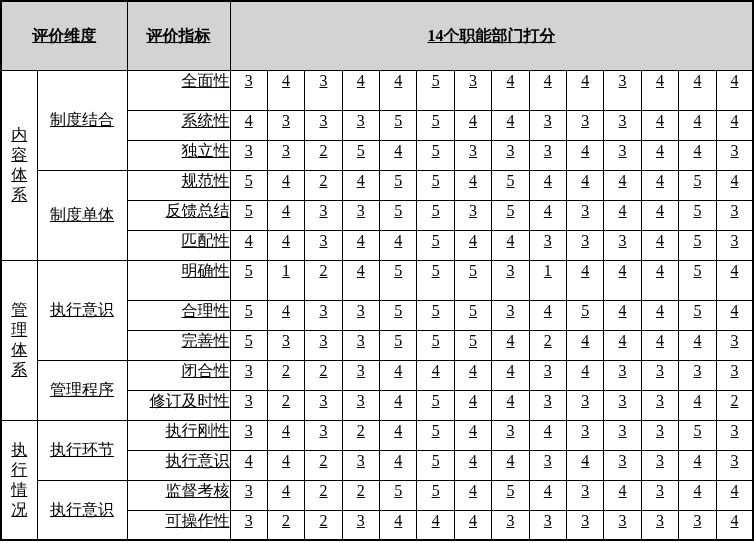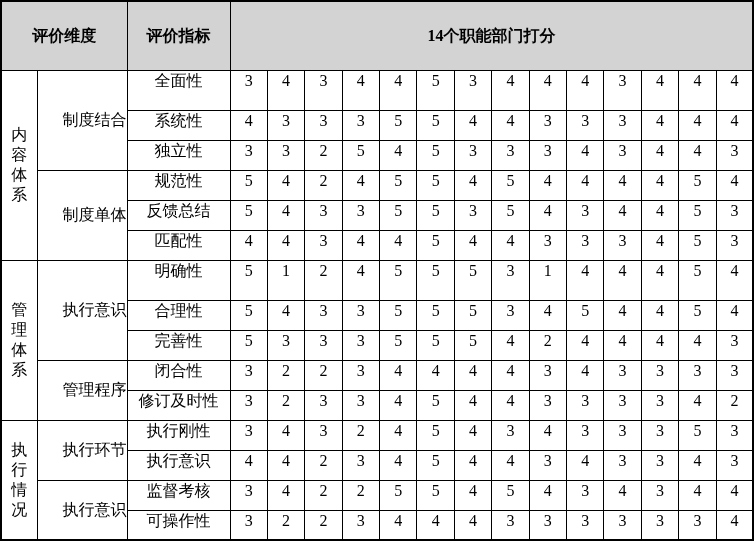--- a/index.html
+++ b/index.html
@@ -31,46 +31,47 @@
   table.eval td {
     border: 1px solid #000000;
     padding: 0;
     font-size: 16px;
     line-height: 1.25;
     overflow: hidden;
   }
   
   table.eval {
     border: 2px solid #000000;
+    text-decoration: underline;
   }
   thead tr { height: 69px; }
   thead th {
     background: #d3d3d3;
     font-weight: bold;
     text-align: center;
     vertical-align: middle;
     border-bottom: 2px solid #000000;
   }
   tbody tr { height: 30px; }
   tbody tr.tall { height: 40px; }
 
   td.dim {
     text-align: center;
     vertical-align: middle;
     white-space: pre-line;
     line-height: 30px;
     font-size: 16px;
   }
   td.sub {
-    text-align: right;
+    text-align: center;
     vertical-align: middle;
     font-size: 16px;
   }
   td.ind {
-    text-align: center;
+    text-align: right;
     vertical-align: top;
     padding: 4px 2px 0 6px;
     font-size: 16px;
   }
   td.score {
     text-align: center;
     vertical-align: top;
     padding-top: 3px;
     font-size: 15px;
     font-family: "Liberation Serif", "DejaVu Serif", serif;

